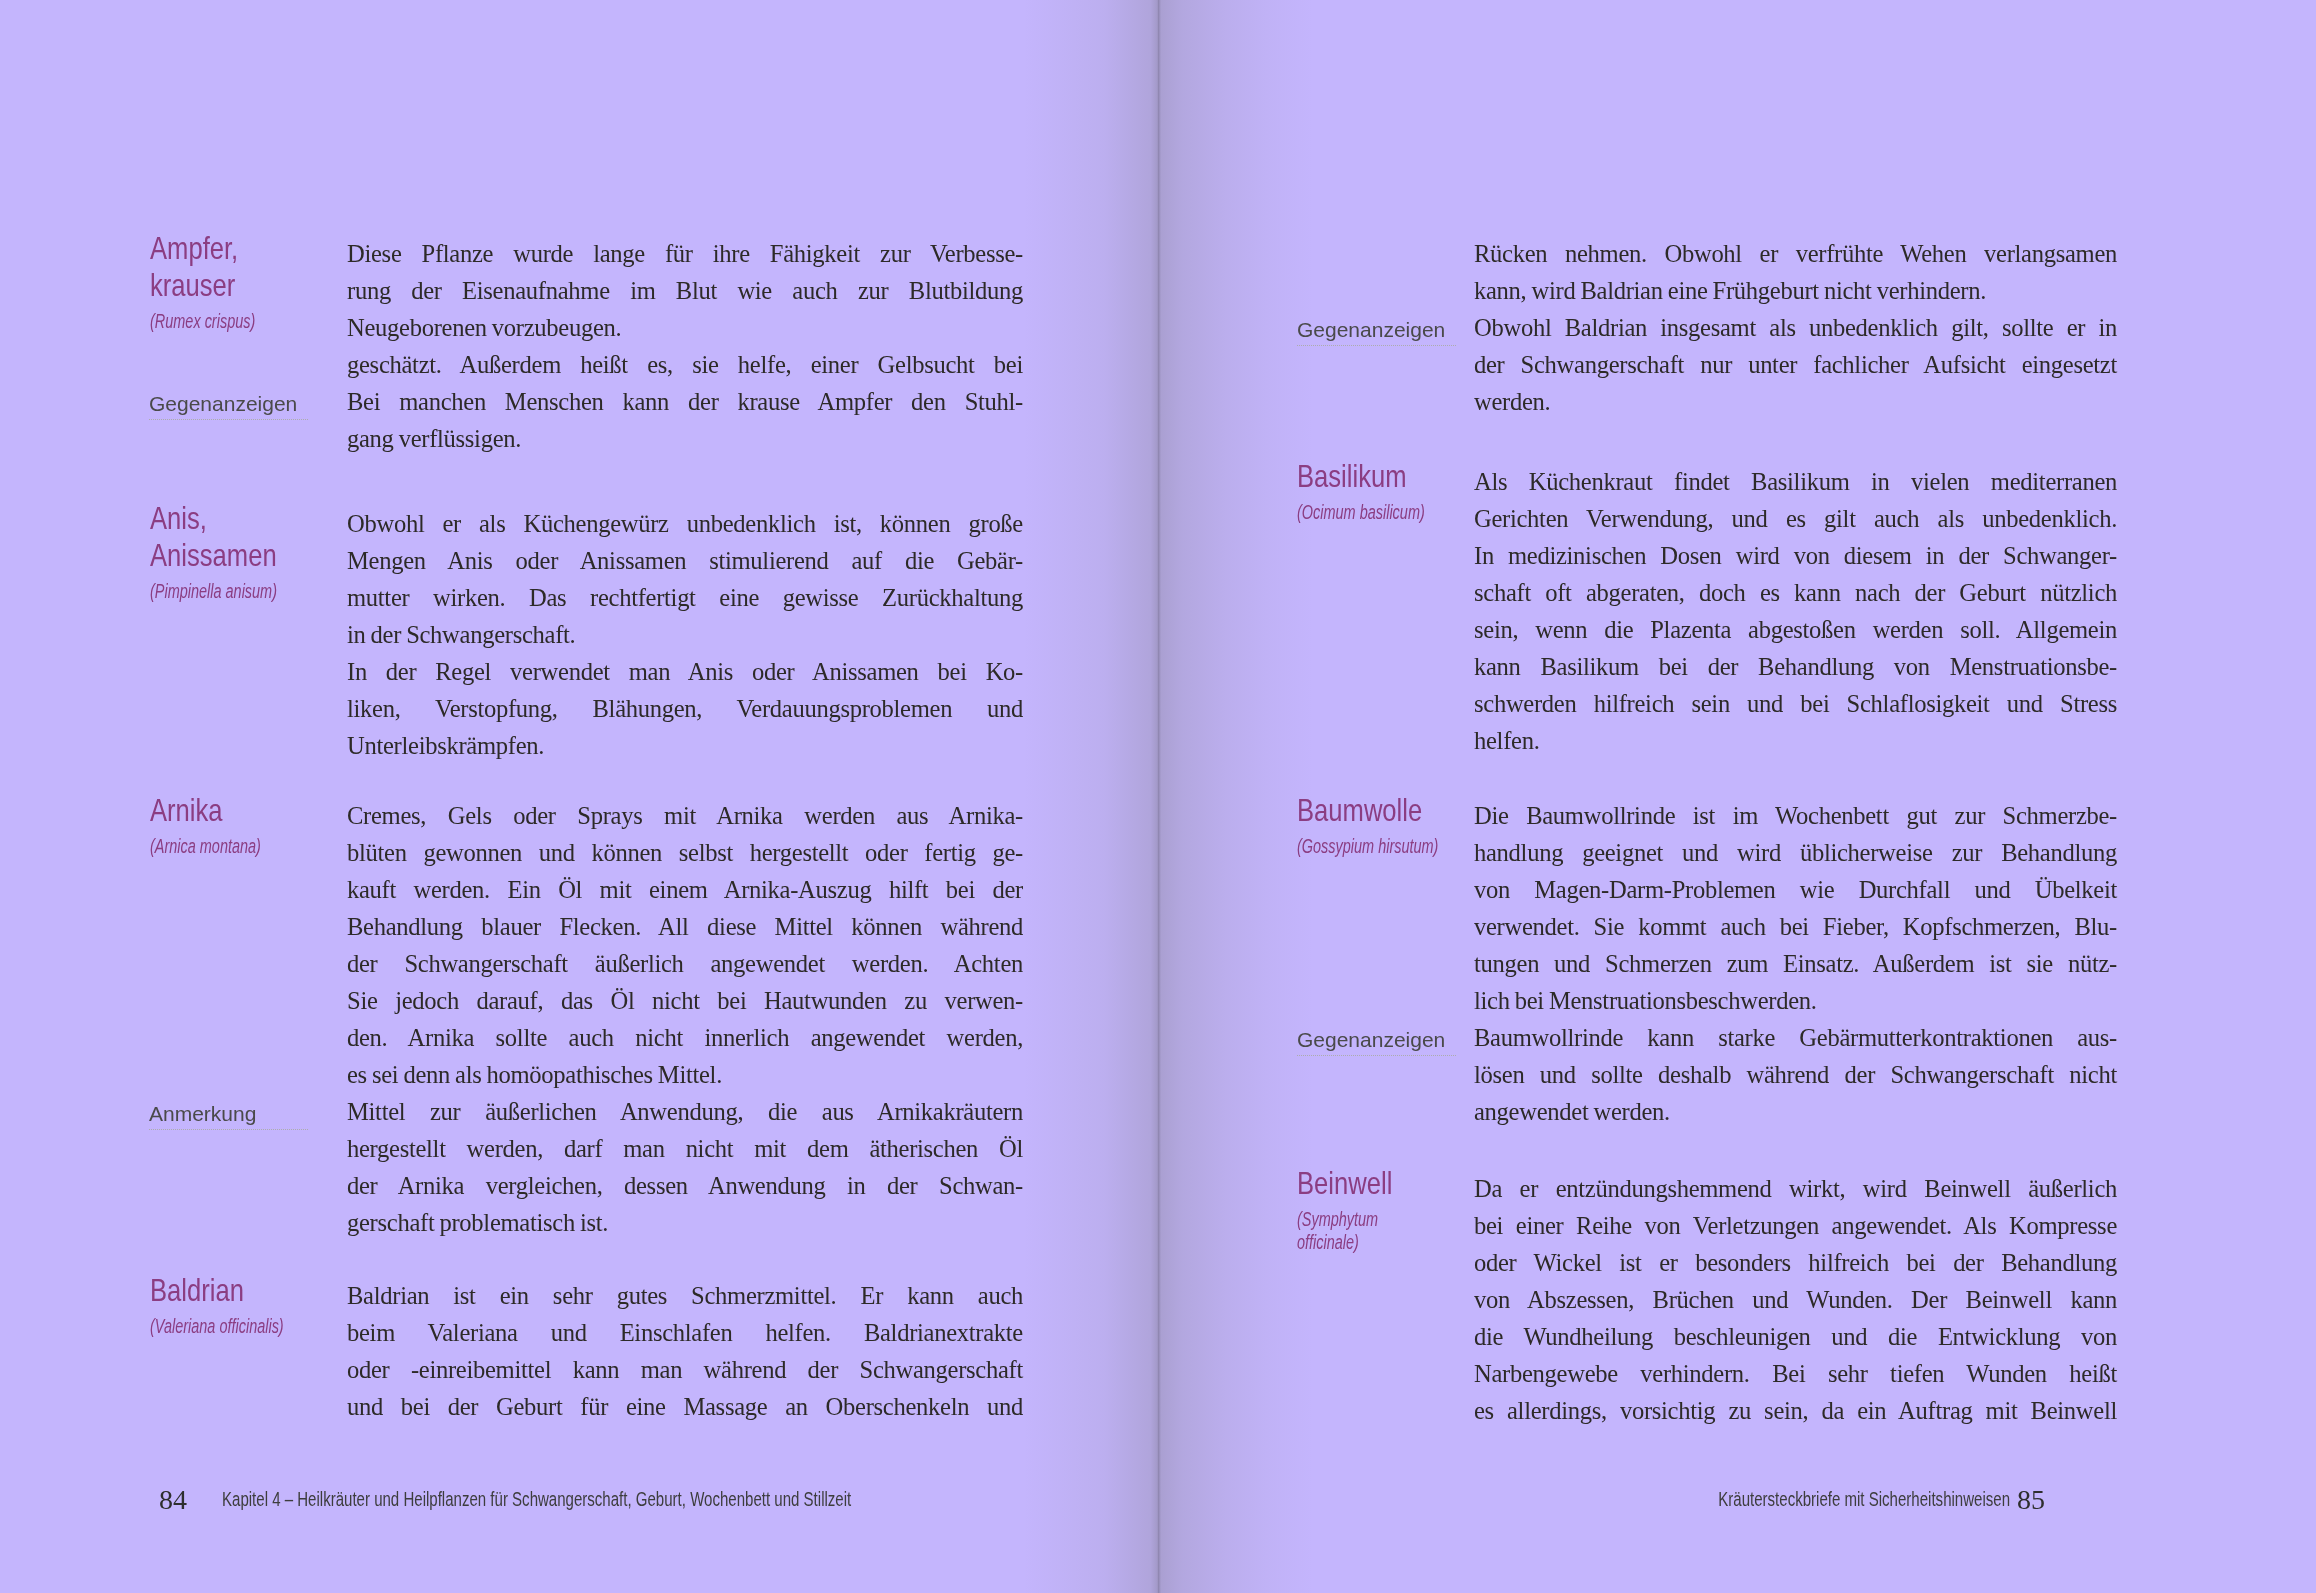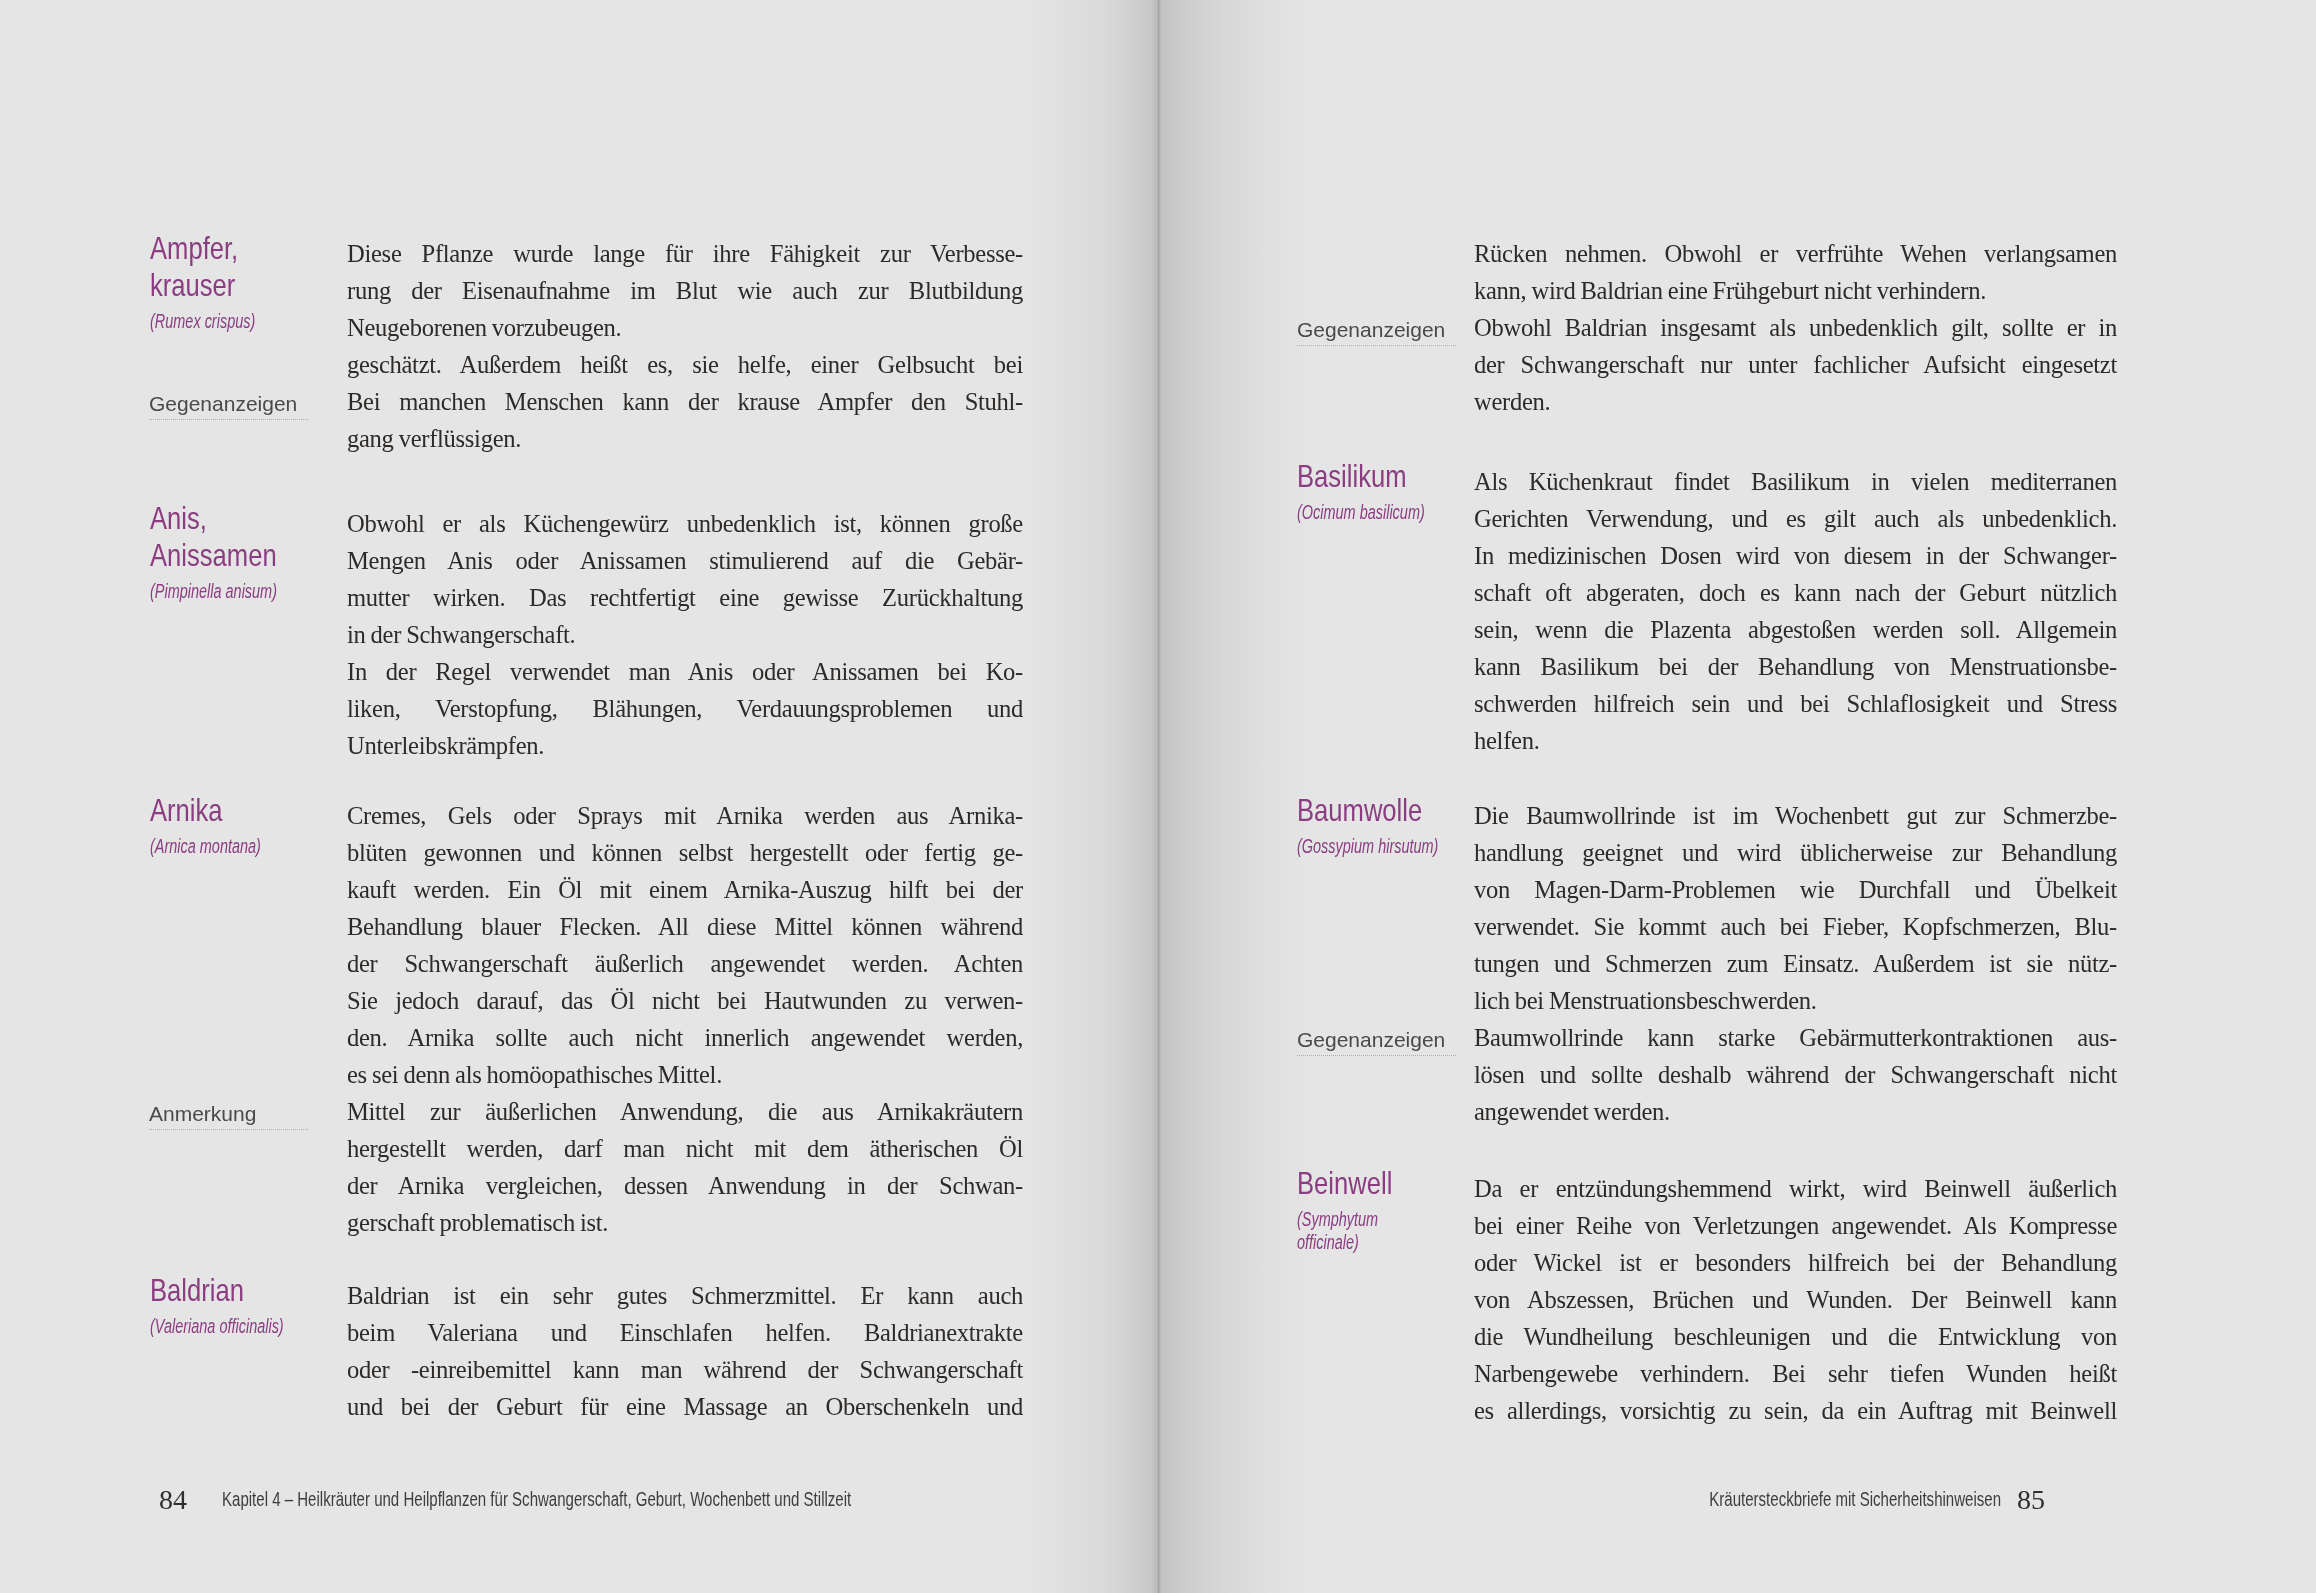--- a/index.html
+++ b/index.html
@@ -1,19 +1,19 @@
 <!DOCTYPE html>
 <html style="--heading-purple: #8b3d82; --body-text: #2d2a28; --label-gray: #4a4a4a;"><head>
 <meta charset="utf-8">
 <style>
   html,body{margin:0;padding:0;background:#ffffff;}
   .spread{
     position:relative;
     width:2316px;height:1593px;
-    background:#e5e5e5;
+    background:#c4b5fd;
     overflow:hidden;
     font-family:"Liberation Serif",serif;
   }
   .page{position:absolute;top:0;height:1593px;}
   .page-left{left:0;width:1159px;}
   .page-right{left:1159px;width:1158px;}
 
   
   .spine{
     position:absolute;top:0;left:1023px;width:290px;height:1593px;
@@ -76,21 +76,21 @@
     color:var(--body-text,#2d2a28);
     letter-spacing:-0.3px;word-spacing:-0.8px;
     text-align:justify;text-align-last:justify;
     white-space:normal;
     margin-left:16px;
   }
   .bline-end{text-align-last:left;}
 
   .footer{position:absolute;top:1485px;display:flex;align-items:center;}
   .footer-left{left:159px;gap:35px;}
-  .footer-right{right:272px;gap:16px;}
+  .footer-right{right:272px;gap:7px;}
   .pagenum{
     font-family:"Liberation Serif",serif;
     font-size:28px;color:#2e2e2e;line-height:29px;
   }
   .footer-text{
     font-family:"Liberation Sans",sans-serif;
     font-size:19.3px;color:#3d3d3d;line-height:29px;
     white-space:nowrap;
   }
   .footer-left  .footer-text{transform:scaleX(0.78);transform-origin:left bottom;}

